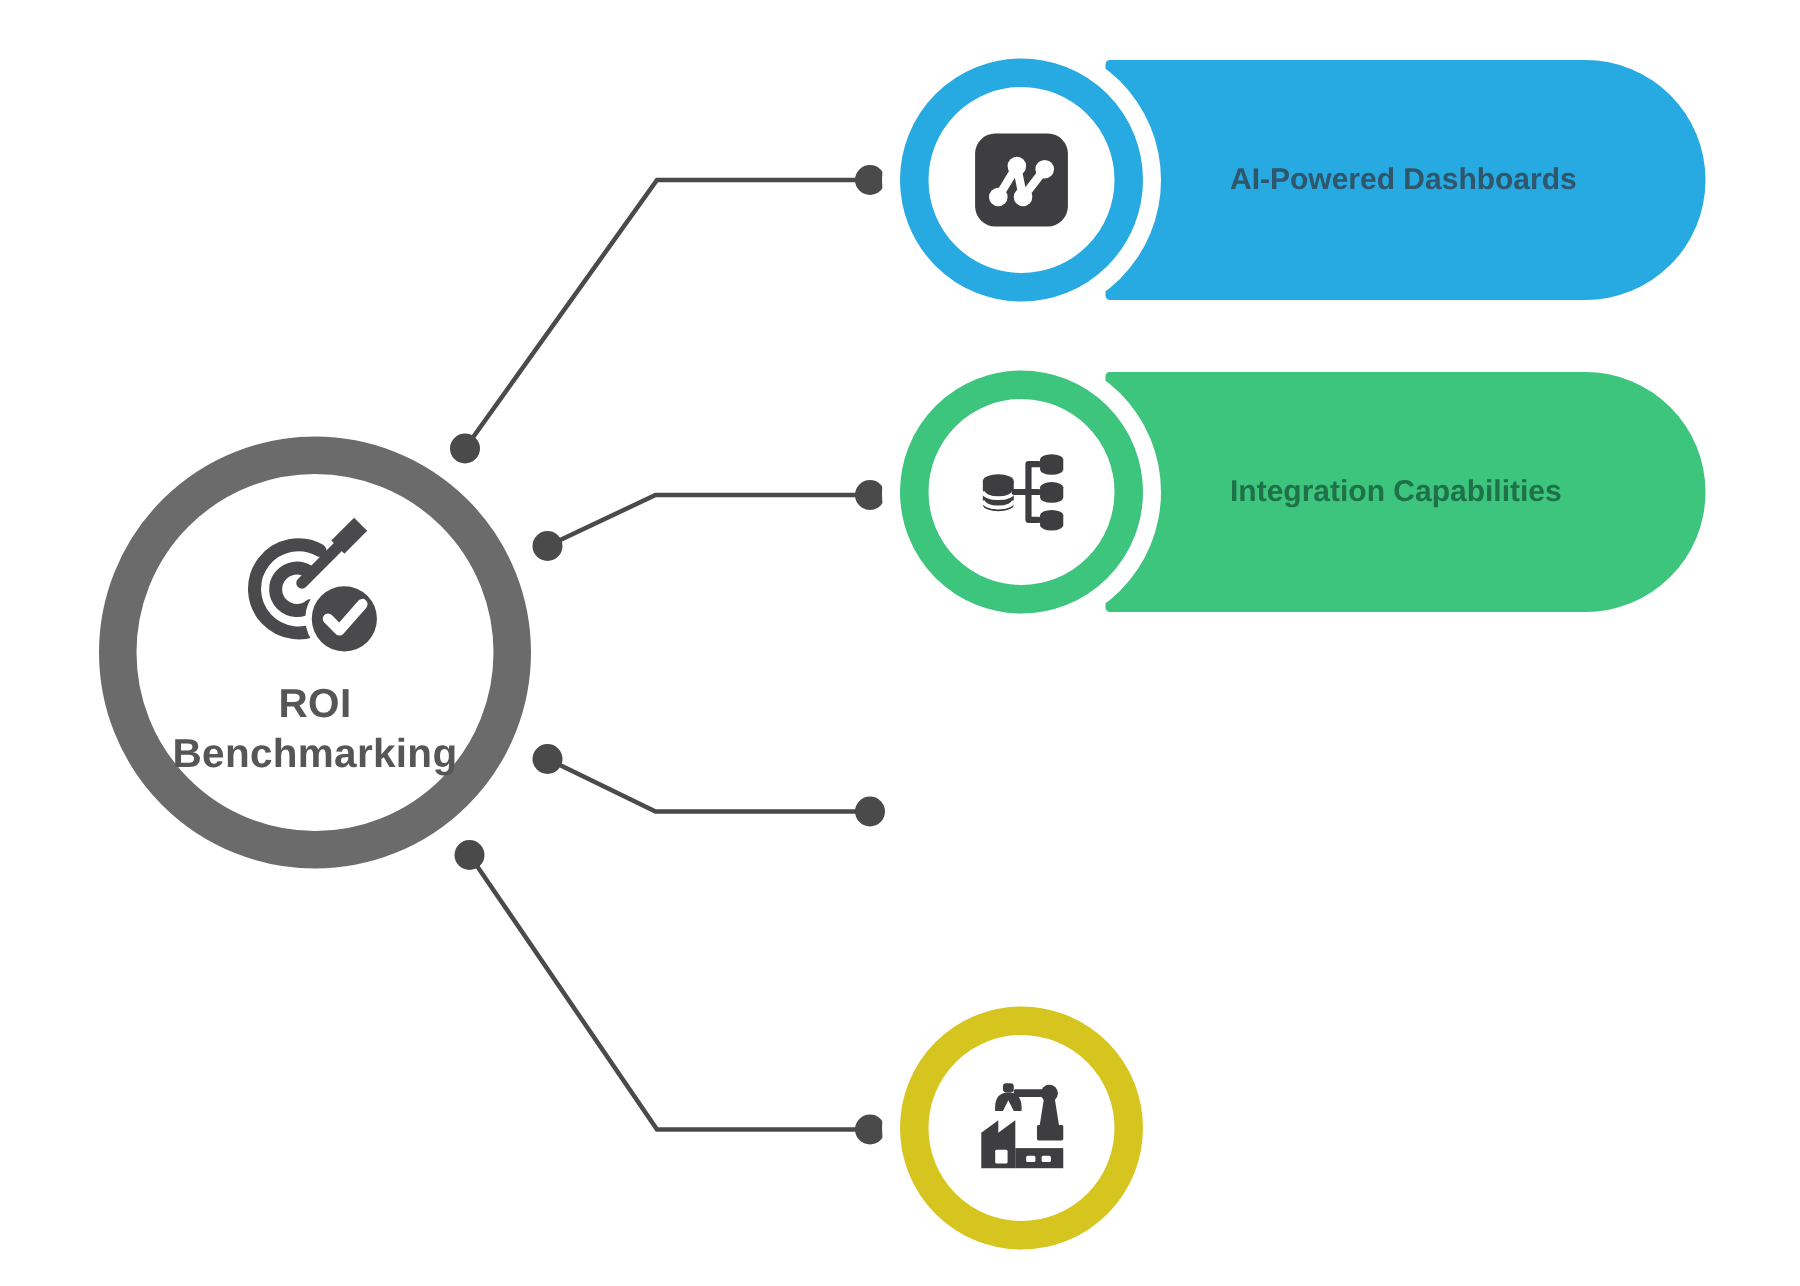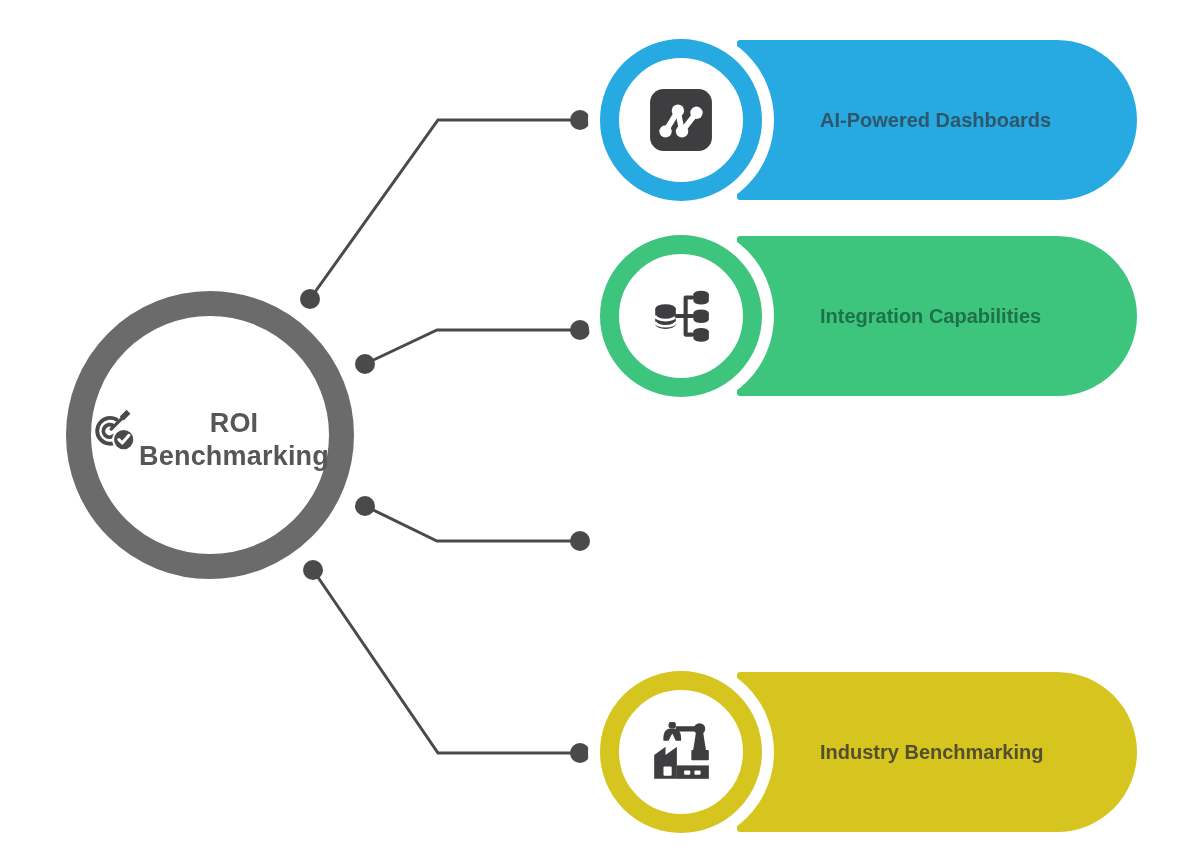--- a/index.html
+++ b/index.html
@@ -9,31 +9,31 @@
   }
   
   #connector-svg{position:absolute;left:0;top:0;z-index:1;}
   .connector-line{stroke:var(--connector);stroke-width:3;fill:none;}
   .connector-dot{fill:var(--connector);}
   
   .center-node{
     position:absolute;left:66px;top:291px;width:288px;height:288px;
     box-sizing:border-box;border:25px solid var(--center-ring);
     border-radius:50%;background:#fff;z-index:2;
-    display:flex;flex-direction:row;align-items:center;justify-content:center;
+    display:flex;flex-direction:column;align-items:center;justify-content:center;
   }
   .center-icon{margin-top:-8px;}
   .center-title{
     margin-top:10px;text-align:center;font-size:27px;font-weight:bold;
     line-height:33px;color:var(--center-text);letter-spacing:.2px;
   }
   
   .branch{position:absolute;left:0;width:1200px;height:160px;z-index:2;}
   .branch[data-row="0"]{top:40px;}
-  .branch[data-row="1"]{top:236px;}
+  .branch[data-row="1"]{top:248px;}
   .branch[data-row="2"]{top:460px;}
   .branch[data-row="3"]{top:672px;}
   .pill{
     position:absolute;left:737px;top:0;width:400px;height:160px;
     background:var(--pill);border-radius:3px 80px 80px 3px;
   }
   .pill-label{
     position:absolute;left:83px;top:0;height:100%;width:240px;
     display:flex;align-items:center;
     font-size:20px;font-weight:bold;line-height:25px;color:var(--text);
@@ -144,23 +144,20 @@
           <ellipse cx="51.5" cy="29" rx="7.5" ry="3.4"></ellipse>
           <path d="M44 47 v6.5 a7.5 3.4 0 0 0 15 0 V47 z"></path>
           <ellipse cx="51.5" cy="47" rx="7.5" ry="3.4"></ellipse>
         </g>
       </svg>
     </div>
   </div>
 
 
   <div class="branch" data-row="3" style="--pill: #D6C41F; --text: #544F2C;">
-    <div class="pill">
-      <div class="pill-label">Industry Benchmarking</div>
-    </div>
     <div class="spacer"></div>
     <div class="ring">
       <svg width="66" height="66" viewBox="0 0 64 64">
         <g fill="var(--icon)">
           <rect x="20" y="3" width="7" height="6" rx="2"></rect>
           <path d="M15 21 Q14 9 23.5 9 Q33 9 32 21 L27 21 L23.5 14 L20 21 Z"></path>
           <rect x="27" y="7" width="22" height="5" rx="1"></rect>
           <circle cx="50" cy="9.5" r="5.5"></circle>
           <path d="M46.5 13 h7 l3 19 h-13 z"></path>
           <rect x="42" y="30" width="17" height="10" rx="1"></rect>

